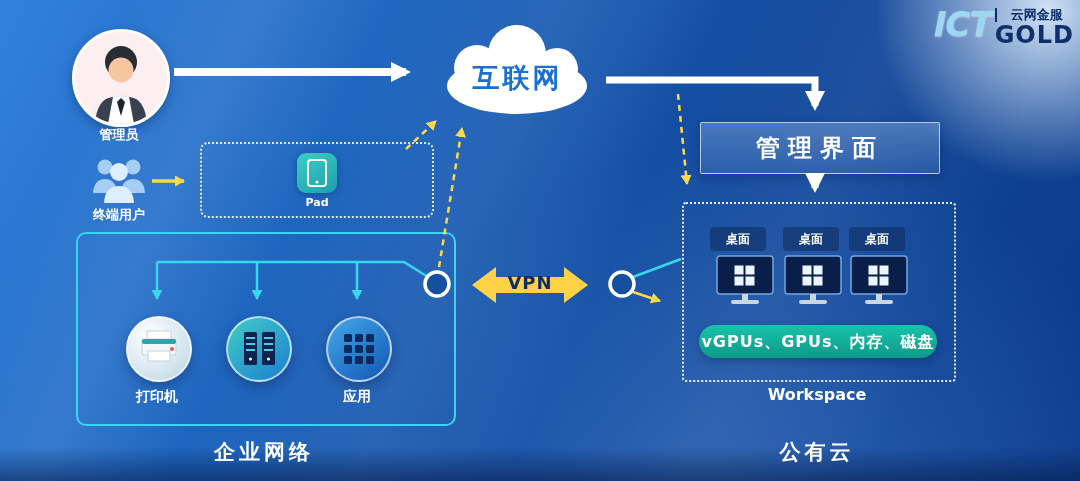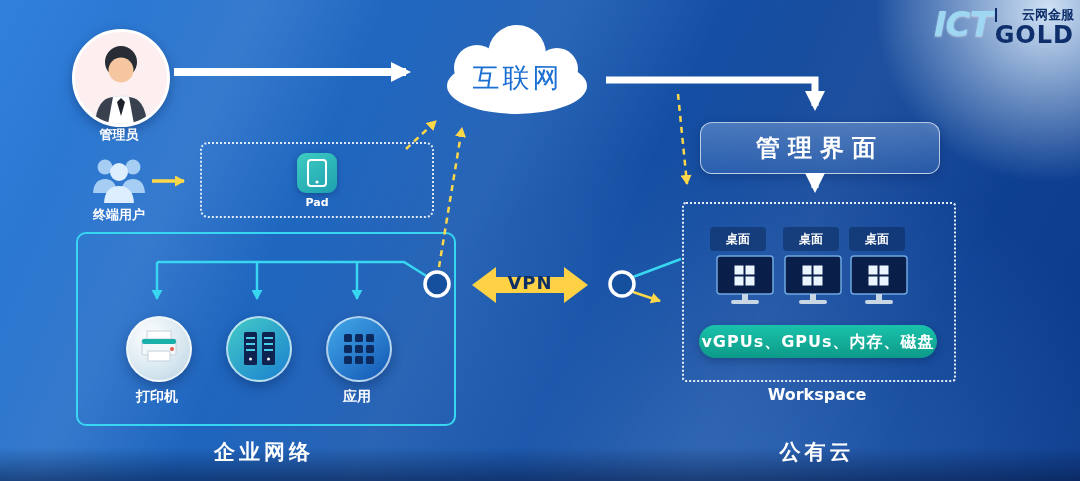--- a/index.html
+++ b/index.html
@@ -33,59 +33,59 @@
     border-radius:8px;display:flex;justify-content:space-evenly;align-items:flex-start;
     padding-top:9px;box-sizing:border-box;z-index:2;}
   .term{display:flex;flex-direction:column;align-items:center;gap:3px;}
   .term .tlabel{font-size:11px;color:#fff;font-weight:600;}
   .ticon{width:40px;height:40px;border-radius:9px;display:flex;align-items:center;justify-content:center;}
   .t2{background:linear-gradient(145deg,#3ecdc2,#1d9fae);box-shadow:0 2px 6px rgba(0,20,60,.3);}
   .t3{background:linear-gradient(145deg,#35b9d6,#1b7fc9);box-shadow:0 2px 6px rgba(0,20,60,.3);}
 
   
   .cloudWrap{left:425px;top:24px;width:185px;height:95px;z-index:2;}
-  .cloud-label{left:425px;top:60px;width:185px;text-align:center;font-size:27px;font-weight:normal;
+  .cloud-label{left:425px;top:60px;width:185px;text-align:center;font-size:27px;font-weight:bold;
     color:#1b6fd3;letter-spacing:3px;z-index:3;position:absolute;}
 
   
   .entbox{left:76px;top:232px;width:376px;height:190px;border:2px solid #38d7f1;border-radius:10px;z-index:1;}
   .ecirc{position:absolute;width:62px;height:62px;border-radius:50%;border:2px solid rgba(255,255,255,.65);
     box-shadow:0 5px 12px rgba(0,20,60,.3);display:flex;align-items:center;justify-content:center;z-index:2;}
   .ec1{background:radial-gradient(circle at 35% 30%, #ffffff 0%, #d6e6ef 60%, #b9d2e0 100%);}
   .ec2{background:linear-gradient(140deg,#43cbc6 0%,#1b7fd0 100%);}
   .ec3{background:linear-gradient(140deg,#43a9e9 0%,#1256b4 100%);}
   .elabel{position:absolute;text-align:center;font-size:14px;font-weight:600;z-index:2;}
   .section-title{position:absolute;text-align:center;font-size:21px;font-weight:bold;letter-spacing:4px;z-index:2;}
 
   
   .vpn-label{left:496px;top:272px;width:68px;text-align:center;font-size:18px;font-weight:800;
     color:#0d2f66;z-index:7;position:absolute;letter-spacing:1px;}
 
   
   .mgmt{left:700px;top:122px;width:238px;height:50px;text-align:center;line-height:50px;
     font-size:24px;font-weight:bold;letter-spacing:8px;border:1px solid rgba(255,255,255,.65);
     background:linear-gradient(180deg, rgba(198,224,255,.30), rgba(120,170,235,.18));
-    box-shadow:0 3px 10px rgba(0,20,70,.25);z-index:2;border-radius:12px;}
+    box-shadow:0 3px 10px rgba(0,20,70,.25);z-index:2;border-radius:2px;}
   .wsbox{left:682px;top:202px;width:270px;height:176px;border:2px dotted rgba(255,255,255,.9);
     border-radius:4px;z-index:1;}
   .dpill{position:absolute;width:56px;height:24px;line-height:24px;text-align:center;font-size:12px;
     font-weight:600;background:rgba(9,33,75,.45);border-radius:4px;z-index:2;}
   .monitor{position:absolute;z-index:2;}
   .respill{left:699px;top:325px;width:238px;height:33px;line-height:33px;text-align:center;
     font-size:16px;font-weight:bold;letter-spacing:1px;border-radius:17px;z-index:2;position:absolute;
     background:linear-gradient(180deg,#1ac2ab,#0d9a88);box-shadow:0 3px 8px rgba(0,20,60,.3);}
   .ws-label{left:682px;top:385px;width:270px;text-align:center;font-size:16px;font-weight:600;z-index:2;position:absolute;}
 
   
   .logo{position:absolute;right:6px;top:8px;display:flex;align-items:flex-start;z-index:4;}
   .logo .ict{font-size:34px;font-weight:800;font-style:italic;color:#9ed7f2;line-height:.95;
     letter-spacing:-1px;text-shadow:0 1px 2px rgba(255,255,255,.55);}
   .logo .col{margin-left:3px;}
   .logo .brand{font-size:13px;font-weight:bold;color:#0e2f6b;border-left:2px solid #0e2f6b;
-    padding-left:5px;line-height:1.1;text-align:right;}
+    padding-left:14px;line-height:1.1;}
   .logo .gold{font-size:24px;font-weight:800;color:#0e2f6b;letter-spacing:1px;line-height:1;margin-top:1px;}
 </style>
 </head>
 <body>
 
 <div class="canvas">
 
   <div class="abs avatar">
     <svg width="92" height="92" viewBox="0 0 92 92">
       <circle cx="46" cy="30" r="16" fill="#272c35"></circle>

